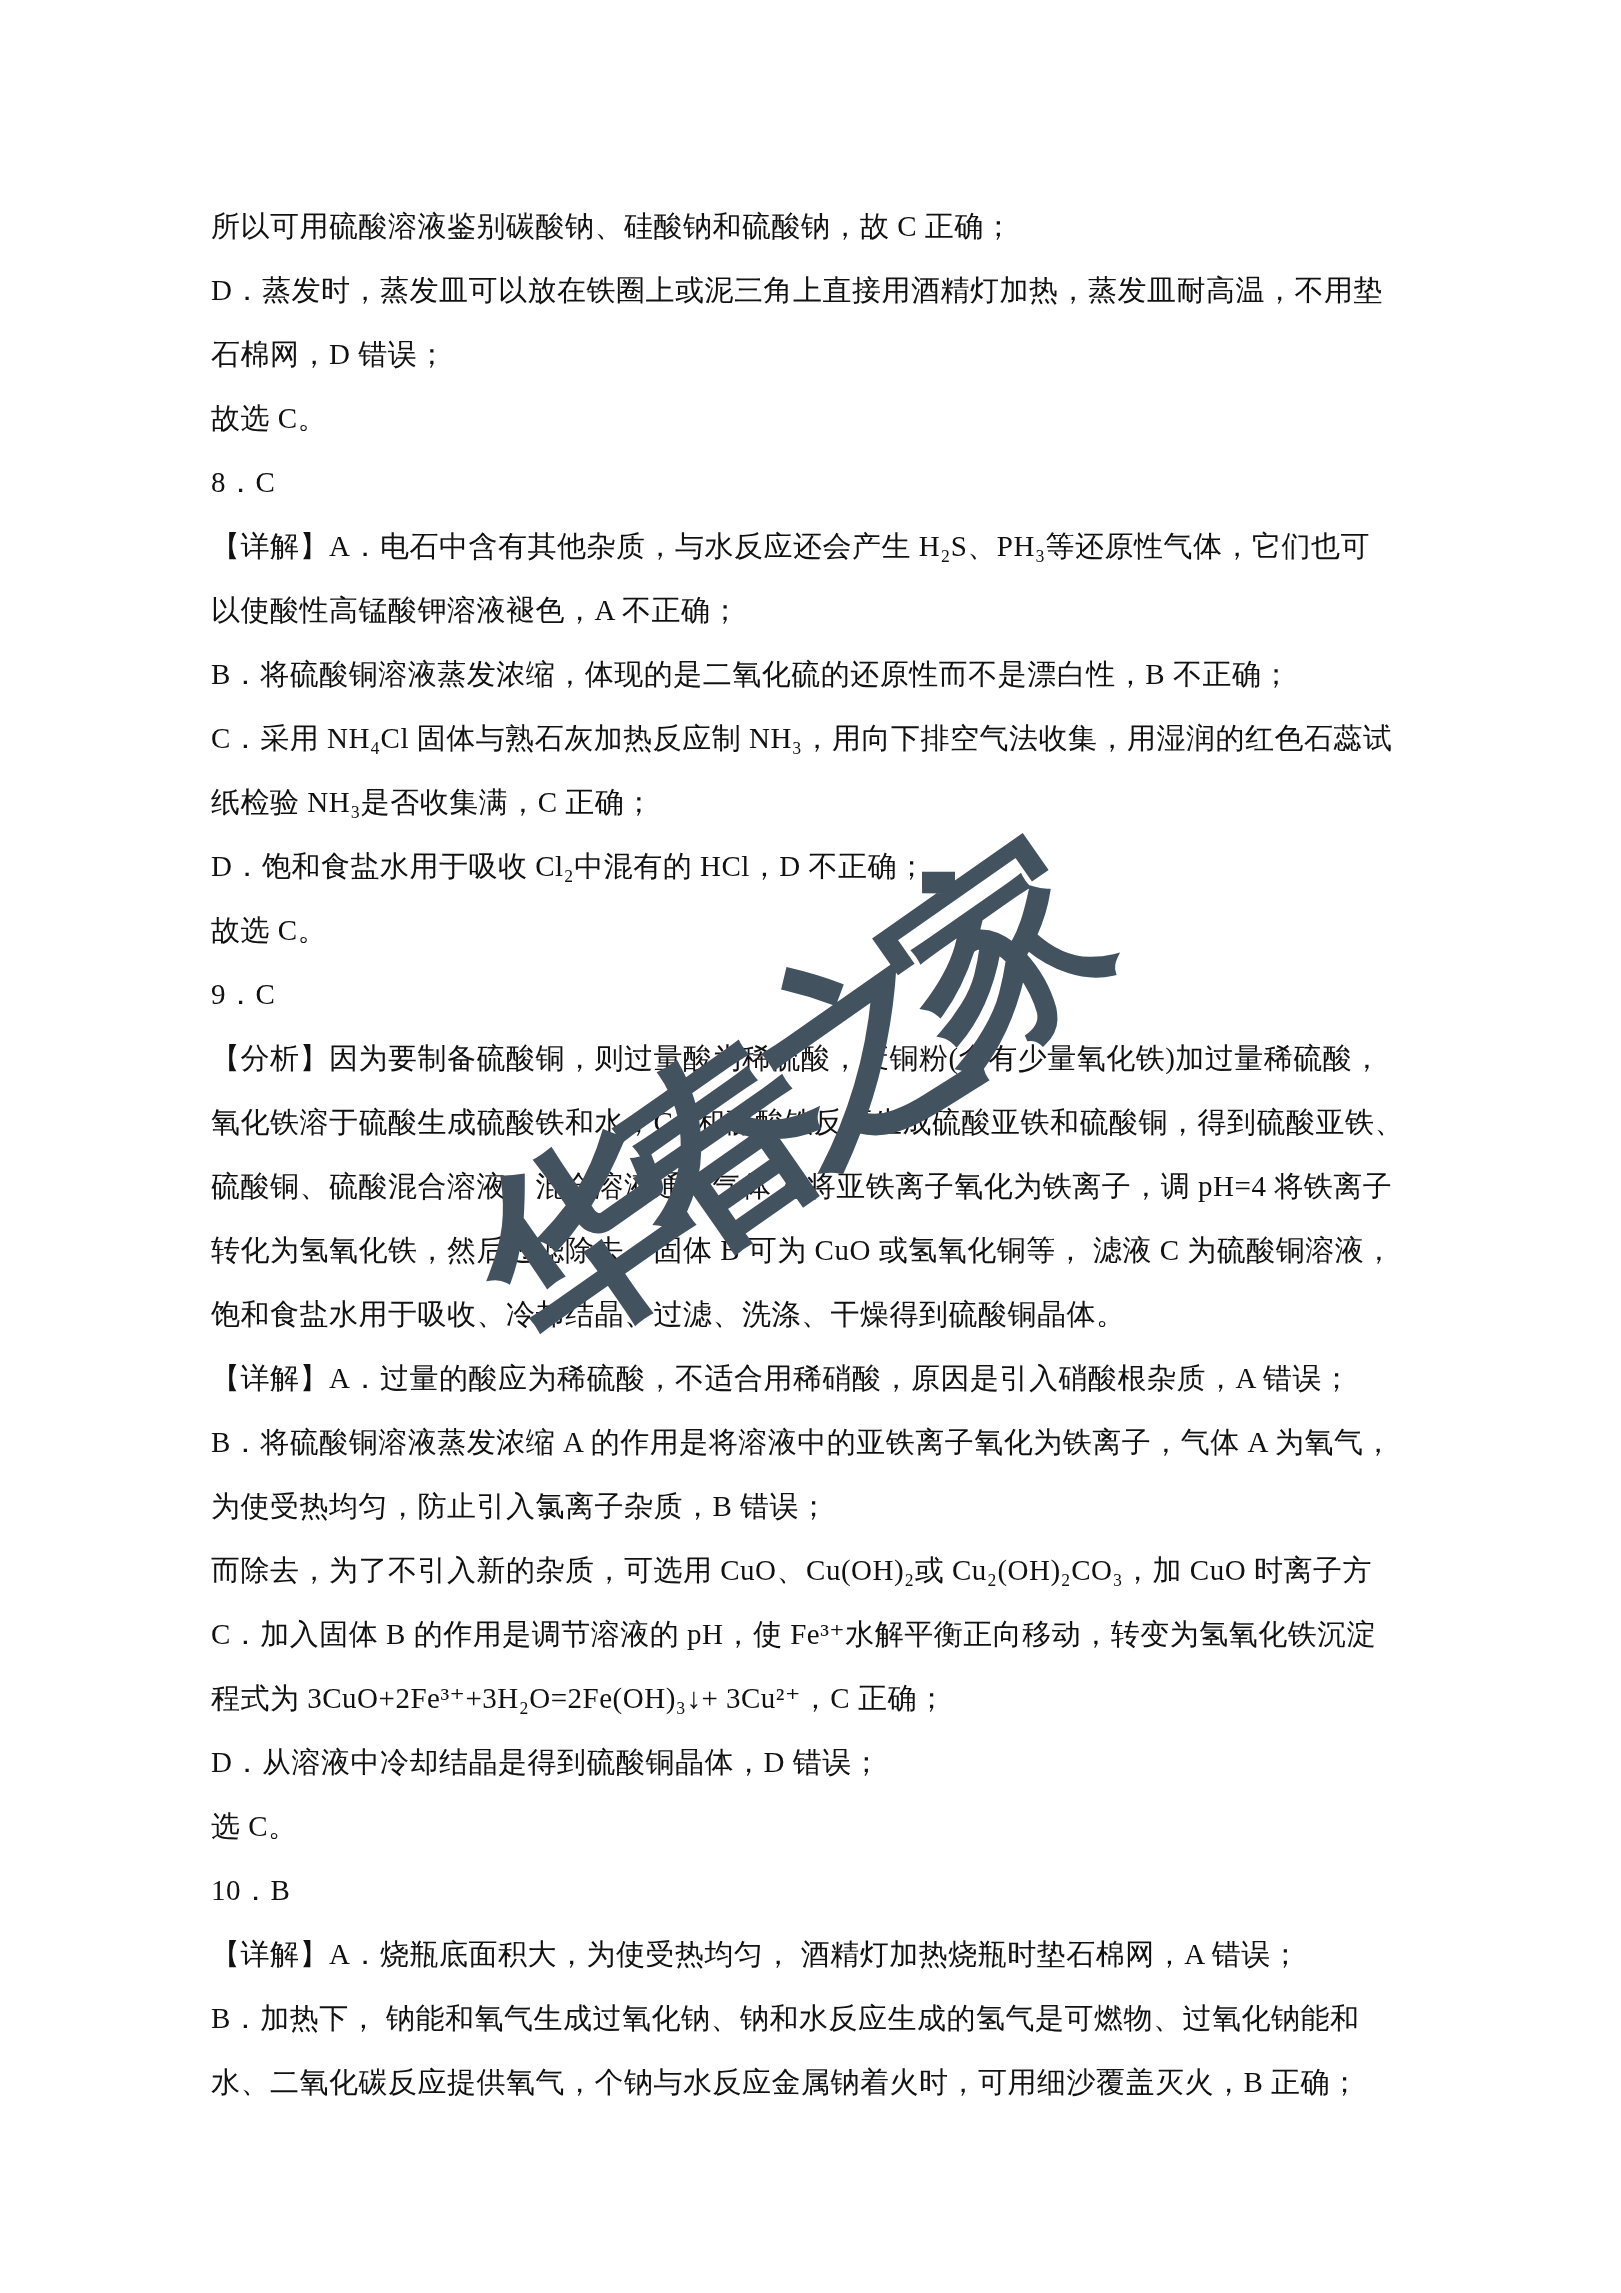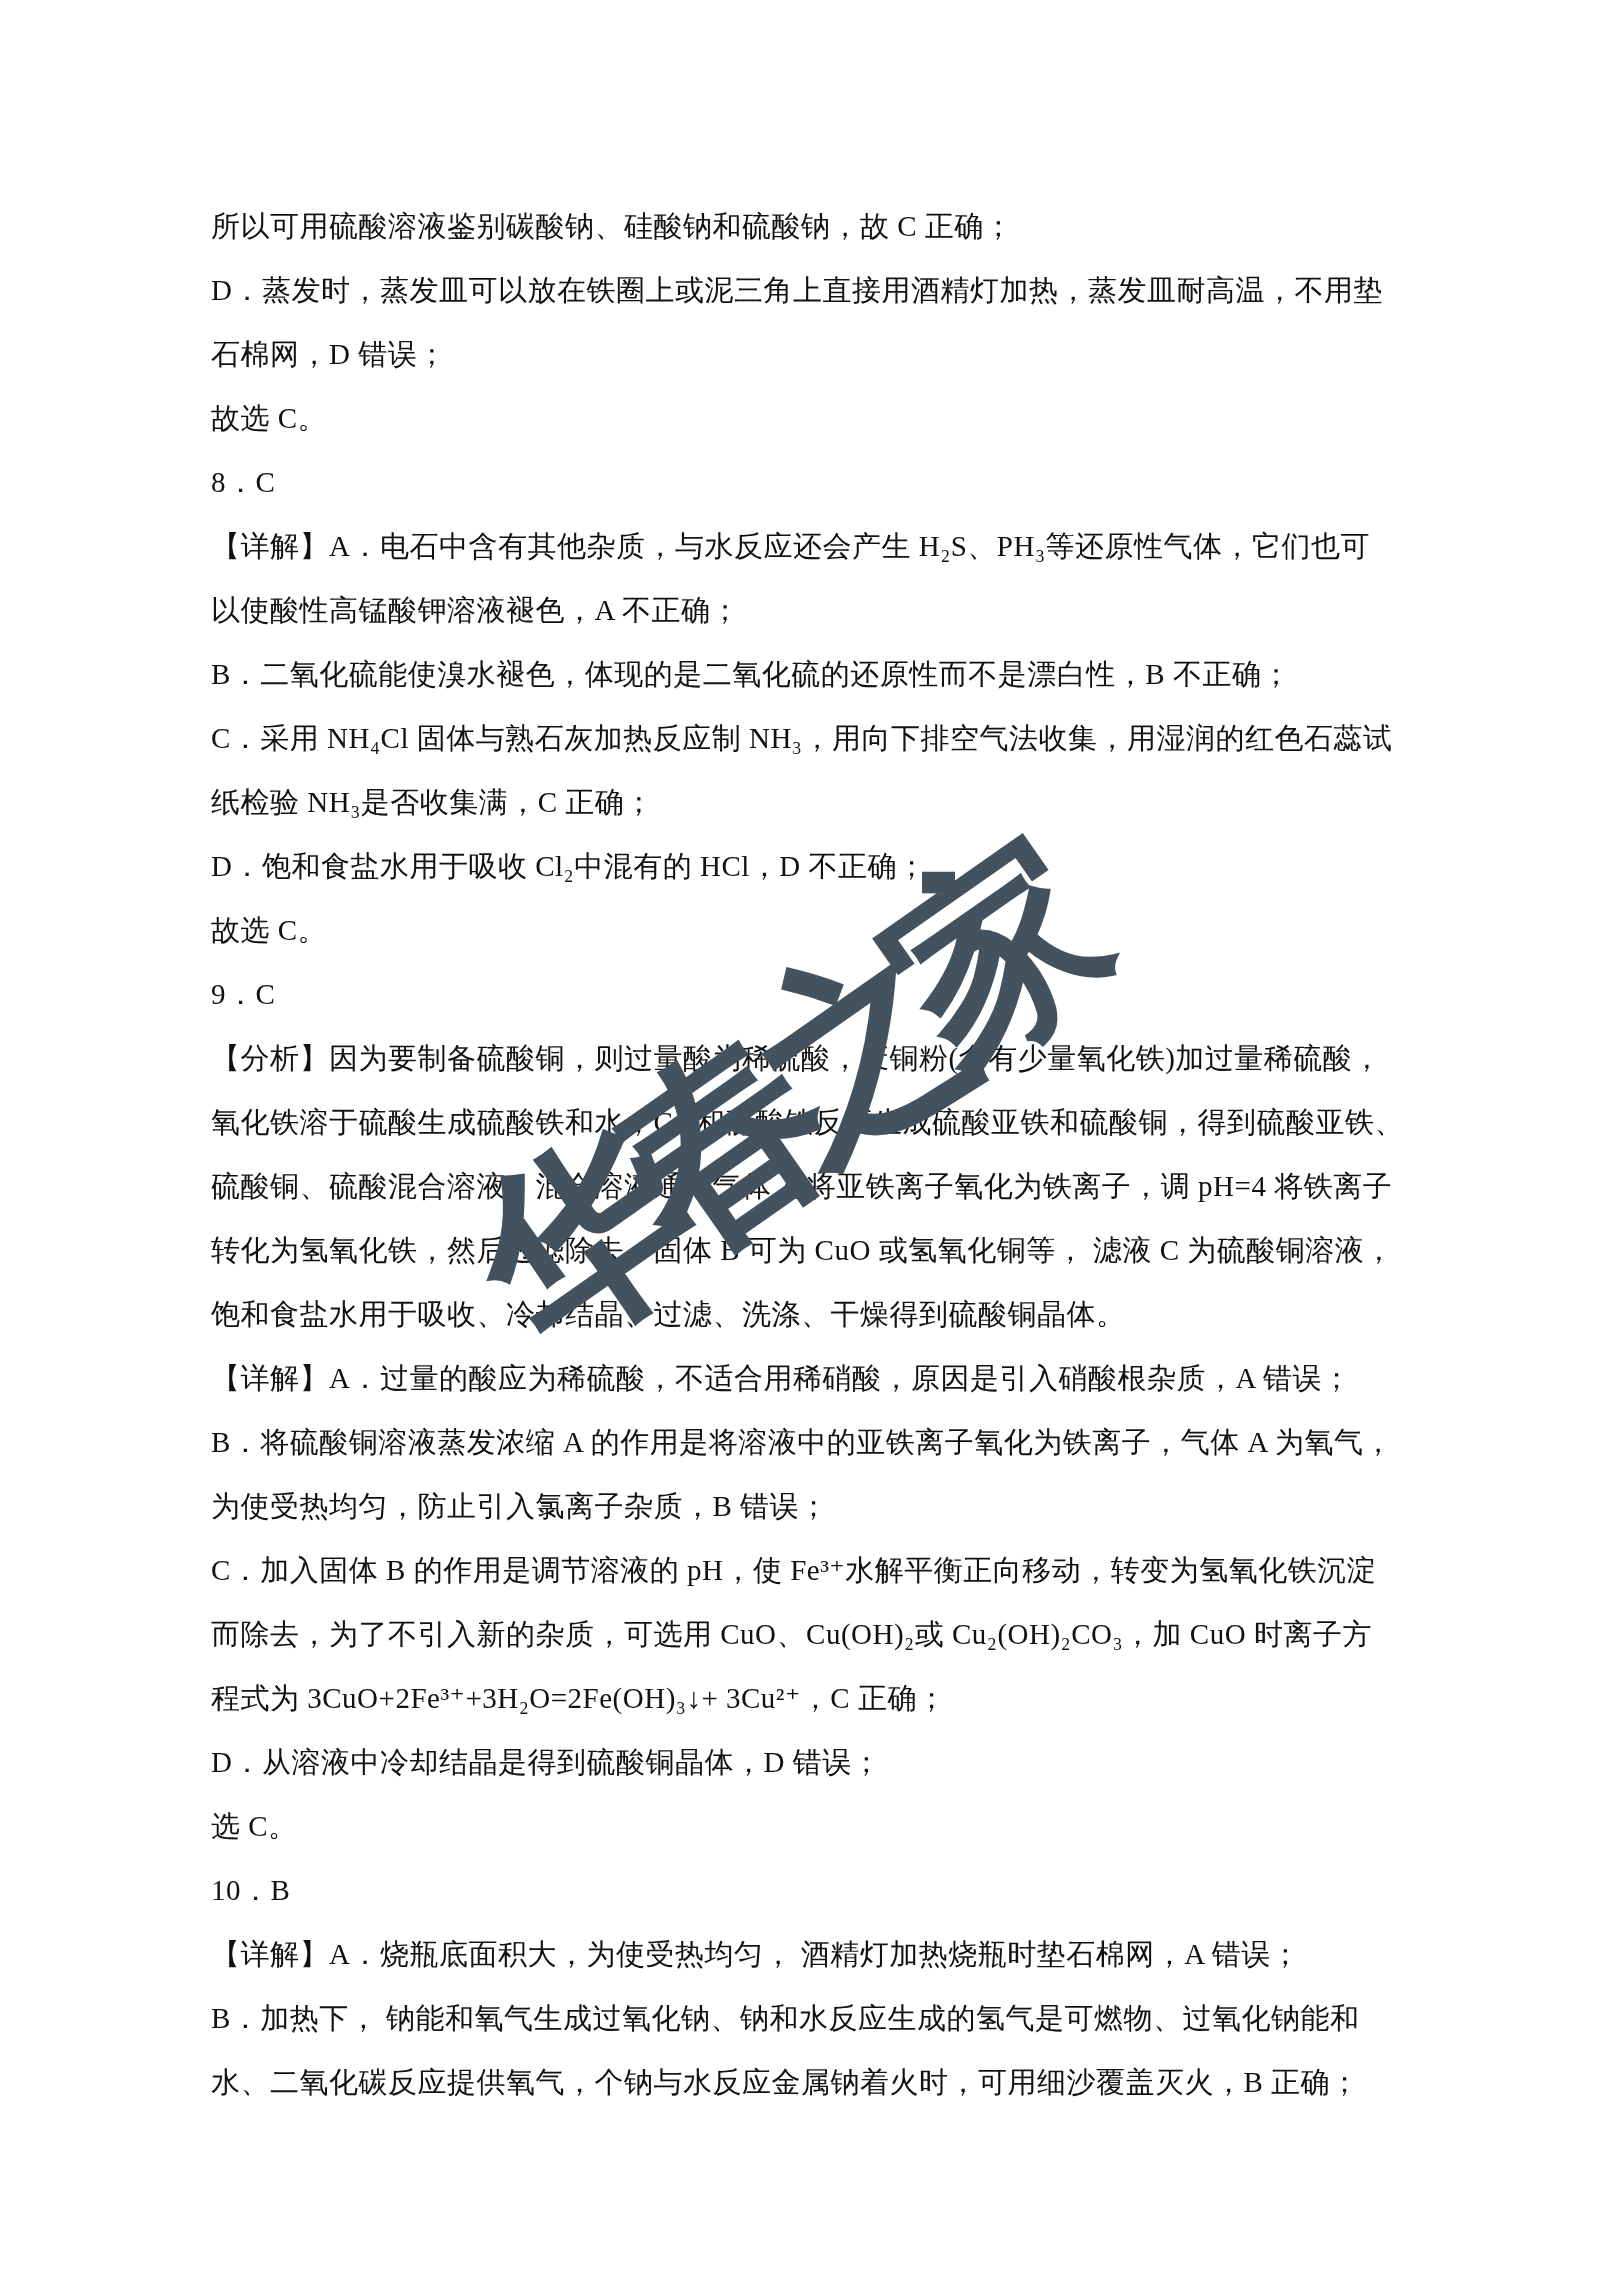--- a/index.html
+++ b/index.html
@@ -49,36 +49,36 @@
 
 <div class="page" style="background: rgb(255, 255, 255); color: rgb(17, 17, 17);">
   <div class="content">
     <div class="line">所以可用硫酸溶液鉴别碳酸钠、硅酸钠和硫酸钠，故 C 正确；</div>
     <div class="line">D．蒸发时，蒸发皿可以放在铁圈上或泥三角上直接用酒精灯加热，蒸发皿耐高温，不用垫</div>
     <div class="line">石棉网，D 错误；</div>
     <div class="line">故选 C。</div>
     <div class="line">8．C</div>
     <div class="line">【详解】A．电石中含有其他杂质，与水反应还会产生 H₂S、PH₃等还原性气体，它们也可</div>
     <div class="line">以使酸性高锰酸钾溶液褪色，A 不正确；</div>
-    <div class="line">B．二氧化硫能使溴水褪色，体现的是二氧化硫的还原性而不是漂白性，B 不正确；</div>
+    <div class="line">B．将硫酸铜溶液蒸发浓缩，体现的是二氧化硫的还原性而不是漂白性，B 不正确；</div>
     <div class="line">C．采用 NH₄Cl 固体与熟石灰加热反应制 NH₃，用向下排空气法收集，用湿润的红色石蕊试</div>
     <div class="line">纸检验 NH₃是否收集满，C 正确；</div>
     <div class="line">D．饱和食盐水用于吸收 Cl₂中混有的 HCl，D 不正确；</div>
     <div class="line">故选 C。</div>
     <div class="line">9．C</div>
     <div class="line">【分析】因为要制备硫酸铜，则过量酸为稀硫酸，废铜粉(含有少量氧化铁)加过量稀硫酸，</div>
     <div class="line">氧化铁溶于硫酸生成硫酸铁和水，Cu 和硫酸铁反应生成硫酸亚铁和硫酸铜，得到硫酸亚铁、</div>
     <div class="line">硫酸铜、硫酸混合溶液，混合溶液通入气体 A 将亚铁离子氧化为铁离子，调 pH=4 将铁离子</div>
     <div class="line">转化为氢氧化铁，然后过滤除去，固体 B 可为 CuO 或氢氧化铜等， 滤液 C 为硫酸铜溶液，</div>
     <div class="line">饱和食盐水用于吸收、冷却结晶、过滤、洗涤、干燥得到硫酸铜晶体。</div>
     <div class="line">【详解】A．过量的酸应为稀硫酸，不适合用稀硝酸，原因是引入硝酸根杂质，A 错误；</div>
     <div class="line">B．将硫酸铜溶液蒸发浓缩 A 的作用是将溶液中的亚铁离子氧化为铁离子，气体 A 为氧气，</div>
     <div class="line">为使受热均匀，防止引入氯离子杂质，B 错误；</div>
+    <div class="line">而除去，为了不引入新的杂质，可选用 CuO、Cu(OH)₂或 Cu₂(OH)₂CO₃，加 CuO 时离子方</div>
     <div class="line">C．加入固体 B 的作用是调节溶液的 pH，使 Fe³⁺水解平衡正向移动，转变为氢氧化铁沉淀</div>
-    <div class="line">而除去，为了不引入新的杂质，可选用 CuO、Cu(OH)₂或 Cu₂(OH)₂CO₃，加 CuO 时离子方</div>
     <div class="line">程式为 3CuO+2Fe³⁺+3H₂O=2Fe(OH)₃↓+ 3Cu²⁺，C 正确；</div>
     <div class="line">D．从溶液中冷却结晶是得到硫酸铜晶体，D 错误；</div>
     <div class="line">选 C。</div>
     <div class="line">10．B</div>
     <div class="line">【详解】A．烧瓶底面积大，为使受热均匀， 酒精灯加热烧瓶时垫石棉网，A 错误；</div>
     <div class="line">B．加热下， 钠能和氧气生成过氧化钠、钠和水反应生成的氢气是可燃物、过氧化钠能和</div>
     <div class="line">水、二氧化碳反应提供氧气，个钠与水反应金属钠着火时，可用细沙覆盖灭火，B 正确；</div>
   </div>
   <div class="watermark" style="color: rgb(67, 82, 95);">华春之家</div>
 </div>

